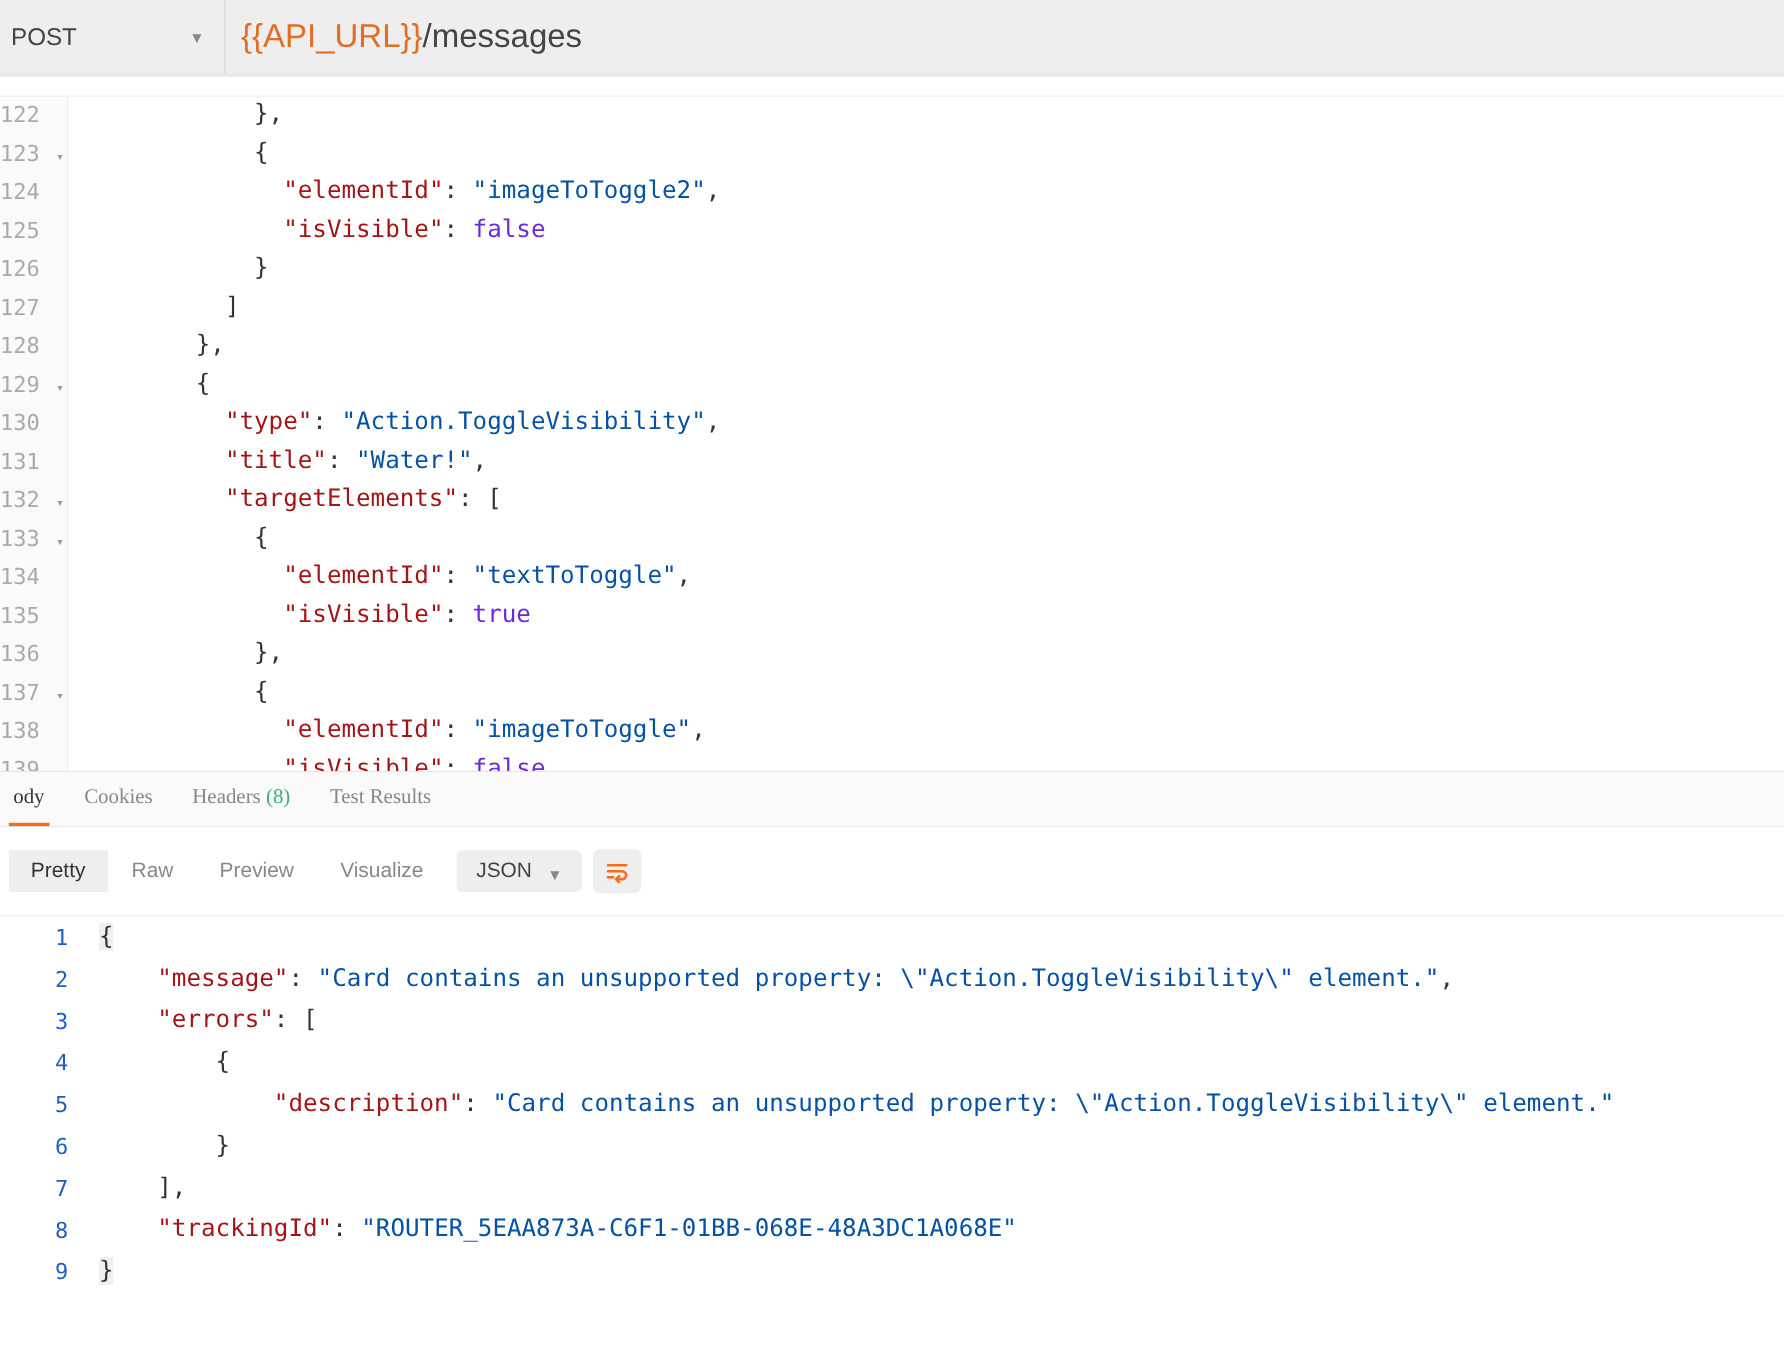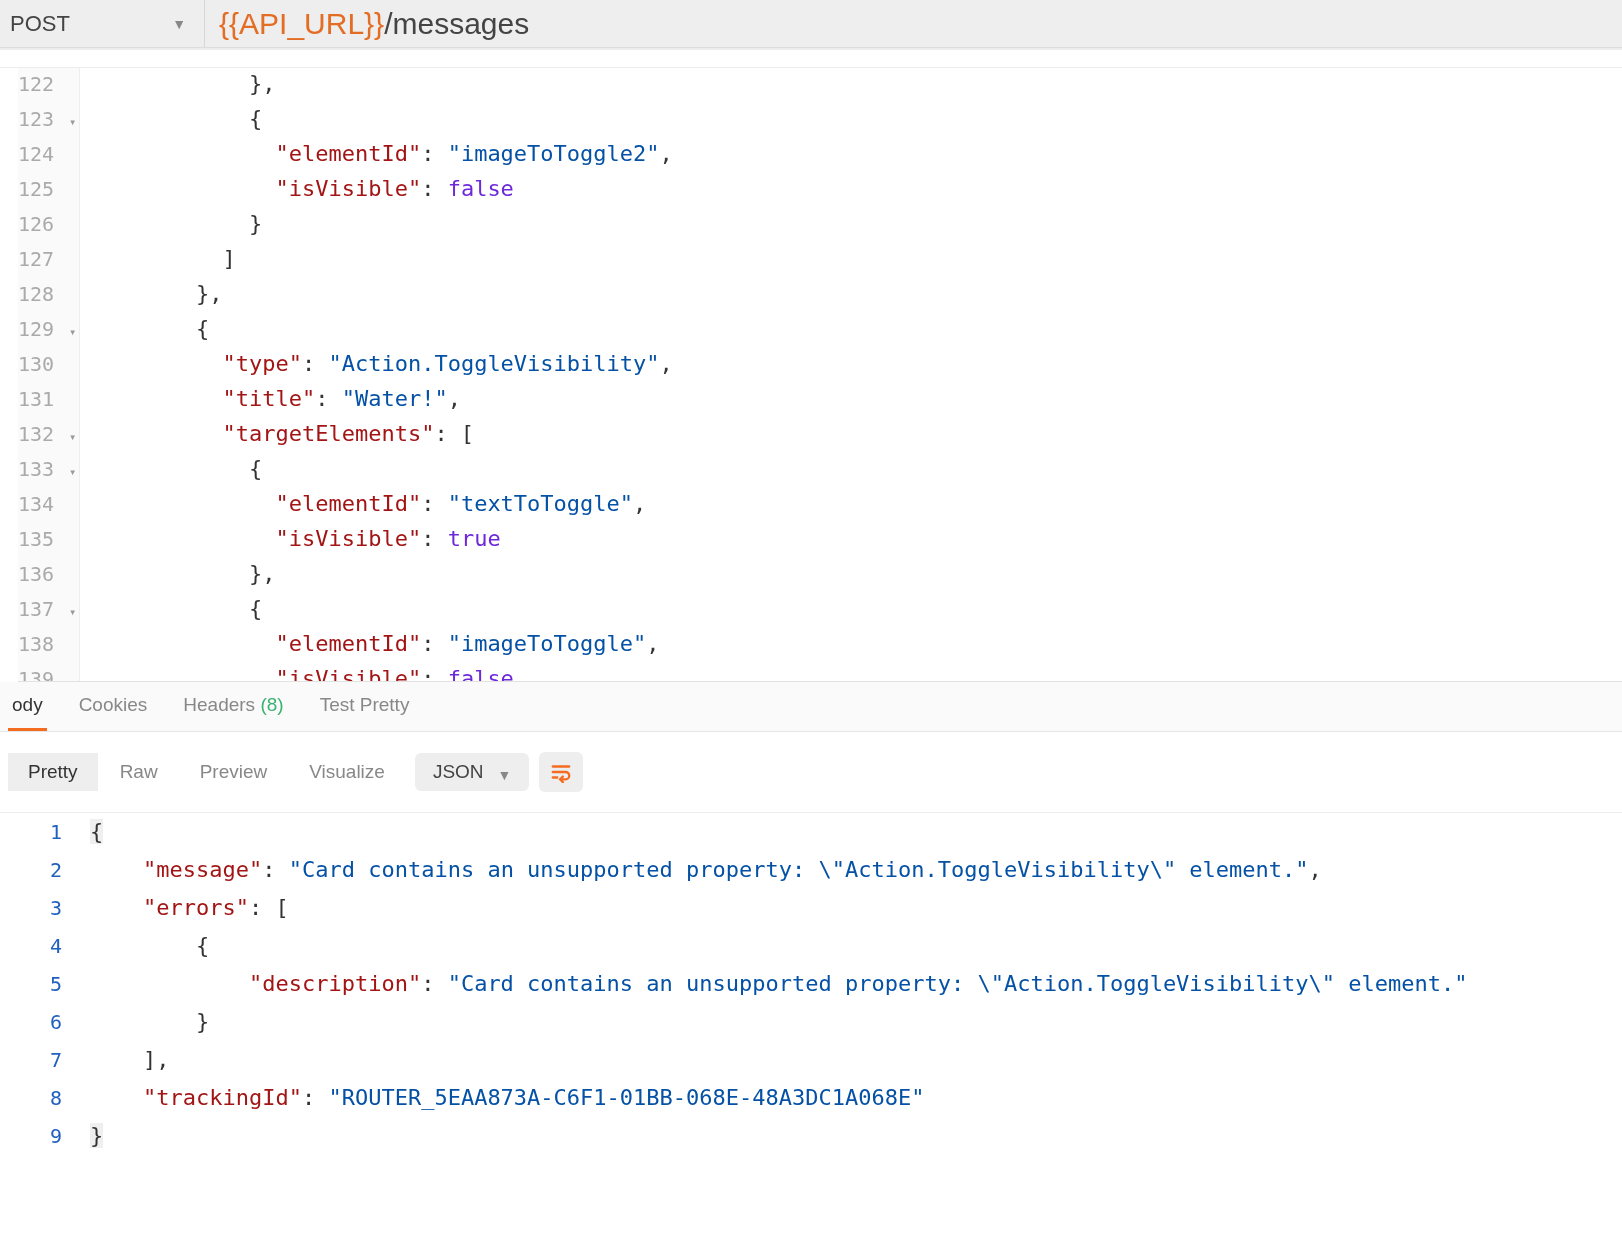--- a/index.html
+++ b/index.html
@@ -7,21 +7,21 @@
     margin: 0;
     font-family: -apple-system, BlinkMacSystemFont, "Segoe UI", Arial, sans-serif;
     font-size: 16px;
     color: #333;
     background: #fff;
     width: 1622px;
   }
   .url-bar {
     display: flex;
     align-items: center;
-    height: 48px;
+    height: 68px;
     background: #eeeeee;
     border-bottom: 1px solid #ddd;
   }
   .method-select {
     display: flex;
     align-items: center;
     justify-content: space-between;
     padding: 0 18px 0 10px;
     width: 205px;
     height: 100%;
@@ -52,21 +52,20 @@
   }
 
   .code-editor {
     font-family: ui-monospace, SFMono-Regular, Menlo, Consolas, monospace;
     font-size: 22px;
     line-height: 32px;
     background: #fff;
     overflow: hidden;
     height: 614px;
     border-bottom: 1px solid #e2e2e2;
-    margin-left: 18px;
   }
   .code-line {
     display: flex;
     align-items: flex-start;
     white-space: pre;
   }
   .gutter {
     width: 62px;
     padding-right: 8px;
     text-align: right;
@@ -89,20 +88,21 @@
   .response-tabs {
     display: flex;
     align-items: center;
     padding: 0 8px;
     height: 50px;
     background: #fafafa;
     border-bottom: 1px solid #e6e6e6;
     gap: 28px;
     font-size: 19px;
     color: #888;
+    font-family: Liberation Serif, serif;
   }
   .response-tabs .tab {
     padding: 0 4px;
     height: 100%;
     display: flex;
     align-items: center;
     cursor: pointer;
     border-bottom: 3px solid transparent;
   }
   .response-tabs .tab.active {
@@ -221,21 +221,21 @@
   <div class="tab active">
       <span>ody</span>
     </div>
   <div class="tab">
       <span>Cookies</span>
     </div>
   <div class="tab">
     <span>Headers</span>&nbsp;<span class="hdr-count">(8)</span>
   </div>
   <div class="tab">
-      <span>Test Pretty</span>
+      <span>Test Results</span>
     </div>
 </div>
 
 <div class="pretty-bar">
   <div class="seg-group">
     <div class="seg-btn active"><span>Pretty</span></div>
     <div class="seg-btn"><span>Raw</span></div>
     <div class="seg-btn"><span>Preview</span></div>
     <div class="seg-btn"><span>Visualize</span></div>
   </div>

